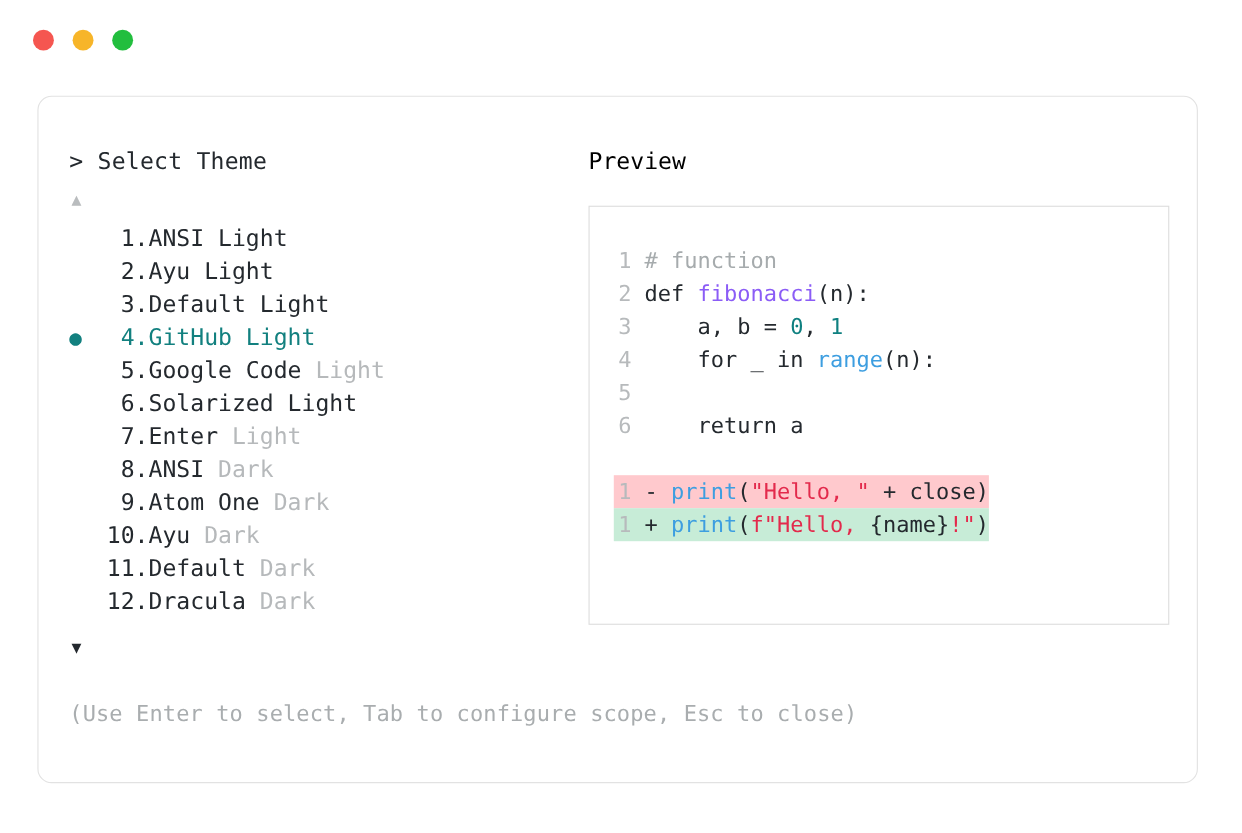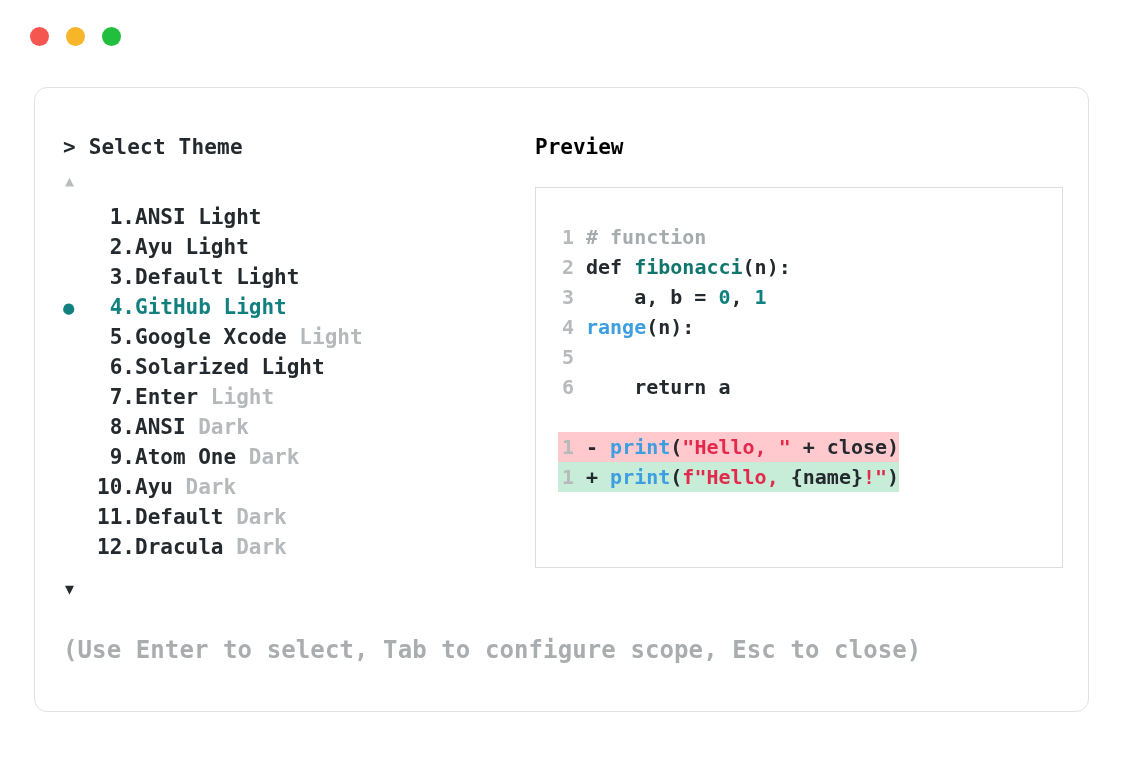--- a/index.html
+++ b/index.html
@@ -44,21 +44,20 @@
     border: 1.5px solid #e2e2e2;
     border-radius: 13px;
   }
 
   
   .panes {
     position: absolute;
     left: 0; top: 0;
     width: 100%;
     height: 100%;
-    font-weight: bold;
   }
 
   
   .left-pane {
     position: absolute;
     left: 28px;
     top: 46px;
     width: 470px;
   }
   .prompt-line {
@@ -109,21 +108,21 @@
   .theme-variant { margin-left: 0; }
   .variant-muted { color: #b6b9bb; }
   .theme-item.selected .theme-num,
   .theme-item.selected .theme-name,
   .theme-item.selected .theme-variant { color: #12807f; }
 
   .help-text {
     position: absolute;
     left: 28px;
     top: 548px;
-    font-size: 24px;
+    font-size: 20px;
     color: #a9adaf;
     white-space: pre;
     letter-spacing: 0.1px;
   }
 
   
   .right-pane {
     position: absolute;
     left: 500px;
     top: 46px;
@@ -164,21 +163,21 @@
   
   .diff-row { padding-left: 22px; height: 30px; display: flex; align-items: baseline; white-space: pre; }
   .diff-inner { display: inline-flex; align-items: baseline; }
   .diff-del .diff-inner { background: #ffc9cd; }
   .diff-add .diff-inner { background: #c7ecd7; }
   .diff-sign { margin-right: 0; }
 
   
   .tok-comment { color: #a6abad; }
   .tok-plain   { color: #24292e; }
-  .tok-func    { color: #0f766e; }
+  .tok-func    { color: #8b5cf6; }
   .tok-num     { color: #0f8080; }
   .tok-builtin { color: #3d9ee0; }
   .tok-str     { color: #e32a4c; }
   .tok-punct   { color: #24292e; }
 </style>
 </head>
 <body>
 
 <div class="titlebar">
   <span class="dot dot-red"></span>
@@ -192,21 +191,21 @@
     <div class="left-pane">
       <div class="prompt-line"><span>&gt;</span><span> </span><span>Select Theme</span></div>
 
       <div class="scroll-arrow arrow-up">▲</div>
 
       <ul class="theme-list" id="theme-list">
           <li class="theme-item"><span class="bullet-slot">&nbsp;</span><span class="theme-num">1.</span><span class="theme-name">ANSI</span><span class="theme-variant"> Light</span></li>
           <li class="theme-item"><span class="bullet-slot">&nbsp;</span><span class="theme-num">2.</span><span class="theme-name">Ayu</span><span class="theme-variant"> Light</span></li>
           <li class="theme-item"><span class="bullet-slot">&nbsp;</span><span class="theme-num">3.</span><span class="theme-name">Default</span><span class="theme-variant"> Light</span></li>
           <li class="theme-item selected"><span class="bullet-slot">●</span><span class="theme-num">4.</span><span class="theme-name">GitHub</span><span class="theme-variant"> Light</span></li>
-          <li class="theme-item"><span class="bullet-slot">&nbsp;</span><span class="theme-num">5.</span><span class="theme-name">Google Xcode</span><span class="theme-variant variant-muted"> Light</span></li>
+          <li class="theme-item"><span class="bullet-slot">&nbsp;</span><span class="theme-num">5.</span><span class="theme-name">Google Code</span><span class="theme-variant variant-muted"> Light</span></li>
           <li class="theme-item"><span class="bullet-slot">&nbsp;</span><span class="theme-num">6.</span><span class="theme-name">Solarized</span><span class="theme-variant"> Light</span></li>
           <li class="theme-item"><span class="bullet-slot">&nbsp;</span><span class="theme-num">7.</span><span class="theme-name">Enter</span><span class="theme-variant variant-muted"> Light</span></li>
           <li class="theme-item"><span class="bullet-slot">&nbsp;</span><span class="theme-num">8.</span><span class="theme-name">ANSI</span><span class="theme-variant variant-muted"> Dark</span></li>
           <li class="theme-item"><span class="bullet-slot">&nbsp;</span><span class="theme-num">9.</span><span class="theme-name">Atom One</span><span class="theme-variant variant-muted"> Dark</span></li>
           <li class="theme-item"><span class="bullet-slot">&nbsp;</span><span class="theme-num">10.</span><span class="theme-name">Ayu</span><span class="theme-variant variant-muted"> Dark</span></li>
           <li class="theme-item"><span class="bullet-slot">&nbsp;</span><span class="theme-num">11.</span><span class="theme-name">Default</span><span class="theme-variant variant-muted"> Dark</span></li>
           <li class="theme-item"><span class="bullet-slot">&nbsp;</span><span class="theme-num">12.</span><span class="theme-name">Dracula</span><span class="theme-variant variant-muted"> Dark</span></li>
         </ul>
 
       <div class="scroll-arrow arrow-down">▼</div>
@@ -214,21 +213,21 @@
 
     <div class="help-text">(Use Enter to select, Tab to configure scope, Esc to close)</div>
 
     <div class="right-pane">
       <div class="preview-title">Preview</div>
       <div class="preview-box">
         <div class="code-area" id="code-area">
             <div class="code-line"><span class="ln">1</span><span class="tok-comment"># function</span></div>
             <div class="code-line"><span class="ln">2</span><span class="tok-plain">def </span><span class="tok-func">fibonacci</span><span class="tok-punct">(n):</span></div>
             <div class="code-line"><span class="ln">3</span><span class="tok-plain">    a, b = </span><span class="tok-num">0</span><span class="tok-plain">, </span><span class="tok-num">1</span></div>
-            <div class="code-line"><span class="ln">4</span><span class="tok-builtin">range</span><span class="tok-punct">(n):</span></div>
+            <div class="code-line"><span class="ln">4</span><span class="tok-plain">    for _ in </span><span class="tok-builtin">range</span><span class="tok-punct">(n):</span></div>
             <div class="code-line"><span class="ln">5</span></div>
             <div class="code-line"><span class="ln">6</span><span class="tok-plain">    return a</span></div>
           </div>
         <div class="code-gap"></div>
         <div class="code-area" id="diff-area">
             <div class="diff-row diff-del"><span class="diff-inner"><span class="ln">1</span><span class="diff-sign tok-plain">- </span><span class="tok-builtin">print</span><span class="tok-punct">(</span><span class="tok-str">"Hello, "</span><span class="tok-plain"> + close)</span></span></div>
             <div class="diff-row diff-add"><span class="diff-inner"><span class="ln">1</span><span class="diff-sign tok-plain">+ </span><span class="tok-builtin">print</span><span class="tok-punct">(</span><span class="tok-str">f"Hello, </span><span class="tok-plain">{name}</span><span class="tok-str">!"</span><span class="tok-punct">)</span></span></div>
           </div>
       </div>
     </div>

